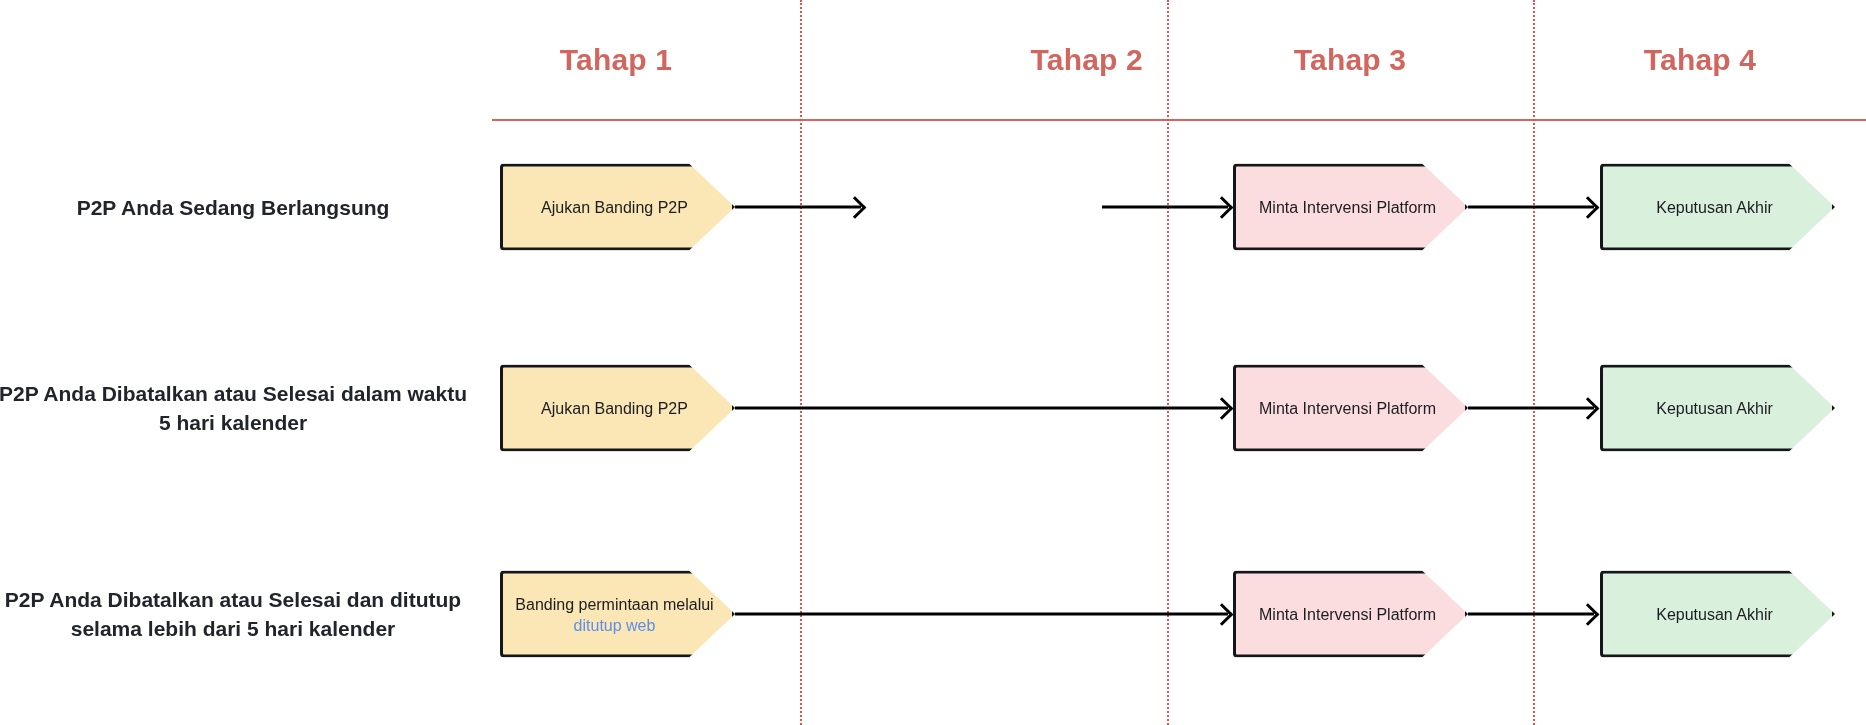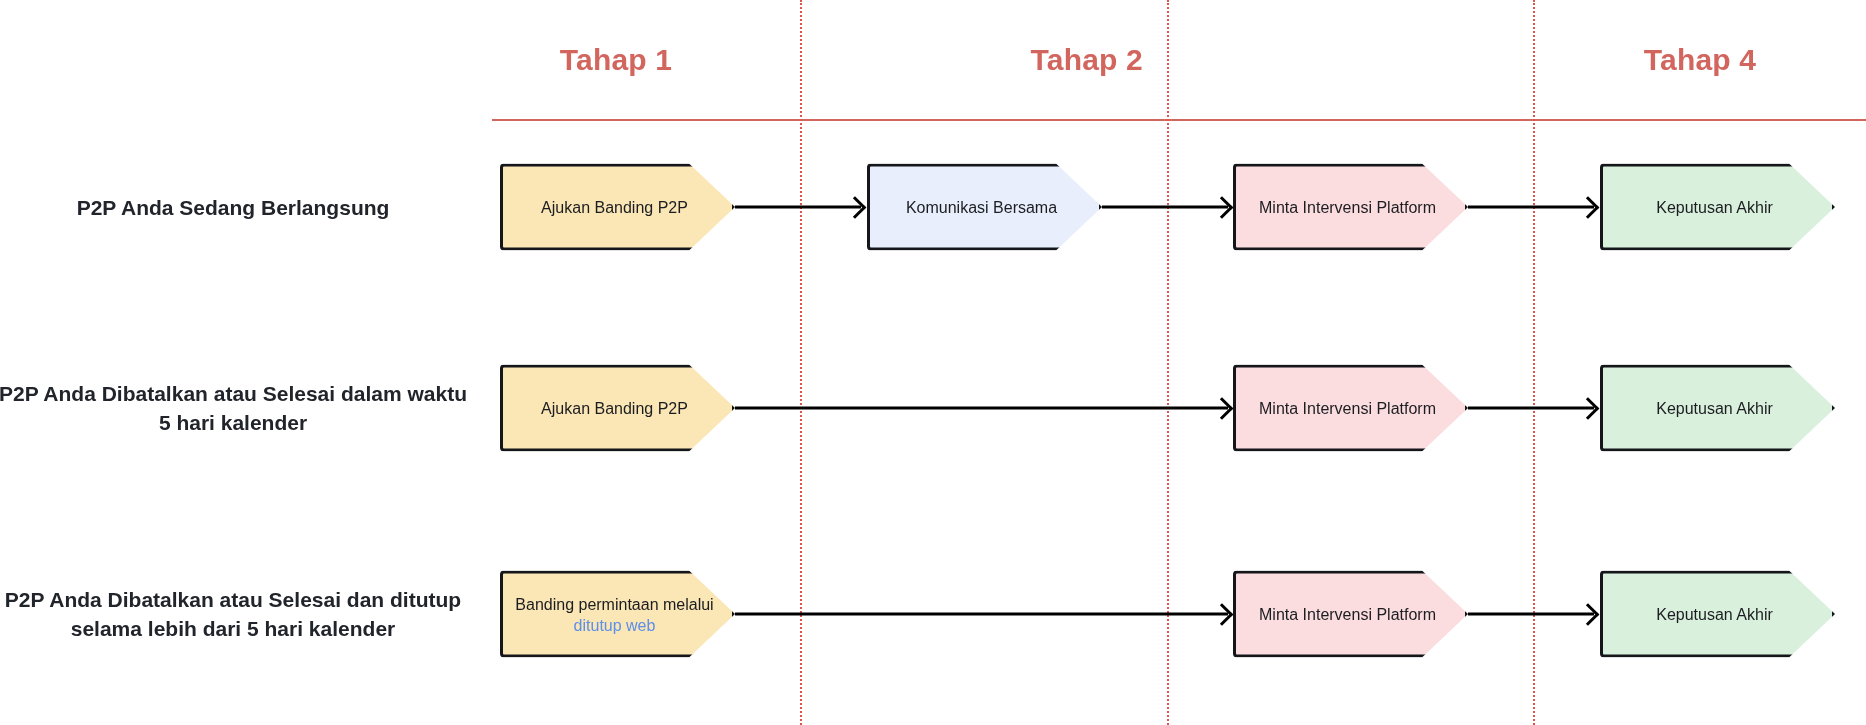--- a/index.html
+++ b/index.html
@@ -103,34 +103,32 @@
     transform: translate(0, -50%) rotate(45deg);
   }
 </style>
 </head>
 <body>
 
 <div id="canvas">
   <div id="layers"></div>
 <div class="stage-header" style="left: 456px; width: 320px;">Tahap 1</div>
     <div class="stage-header" style="left: 823px; width: 320px; text-align: right;">Tahap 2</div>
+    <div class="stage-header" style="left: 1190px; width: 320px;">Tahap 3</div>
     <div class="stage-header" style="left: 1540px; width: 320px;">Tahap 4</div>
     <div class="header-rule"></div>
     <div class="divider" style="left: 800px;"></div>
     <div class="divider" style="left: 1167px;"></div>
     <div class="divider" style="left: 1533px;"></div>
     <div class="row-label" style="top: 207px;">P2P Anda Sedang Berlangsung</div>
     <div class="arrow" style="left: 735px; top: 207px; width: 126px;"></div>
     <div class="arrow" style="left: 1102px; top: 207px; width: 126px;"></div>
     <div class="arrow" style="left: 1468px; top: 207px; width: 126px;"></div>
     <div class="node" style="left: 500px; top: 207px; width: 235px; height: 87px; background: rgb(251, 230, 181);">
       <span class="label">Ajukan Banding P2P</span>
-    </div>
-    <div class="node" style="left: 867px; top: 207px; width: 235px; height: 87px; background: rgb(232, 238, 251);">
-      <span class="label">Komunikasi Bersama</span>
     </div>
     <div class="node" style="left: 1233px; top: 207px; width: 235px; height: 87px; background: rgb(251, 220, 223);">
       <span class="label">Minta Intervensi Platform</span>
     </div>
     <div class="node" style="left: 1600px; top: 207px; width: 235px; height: 87px; background: rgb(217, 240, 220);">
       <span class="label">Keputusan Akhir</span>
     </div>
     <div class="row-label" style="top: 408px;">P2P Anda Dibatalkan atau Selesai dalam waktu 5 hari kalender</div>
     <div class="arrow" style="left: 735px; top: 408px; width: 493px;"></div>
     <div class="arrow" style="left: 1468px; top: 408px; width: 126px;"></div>

